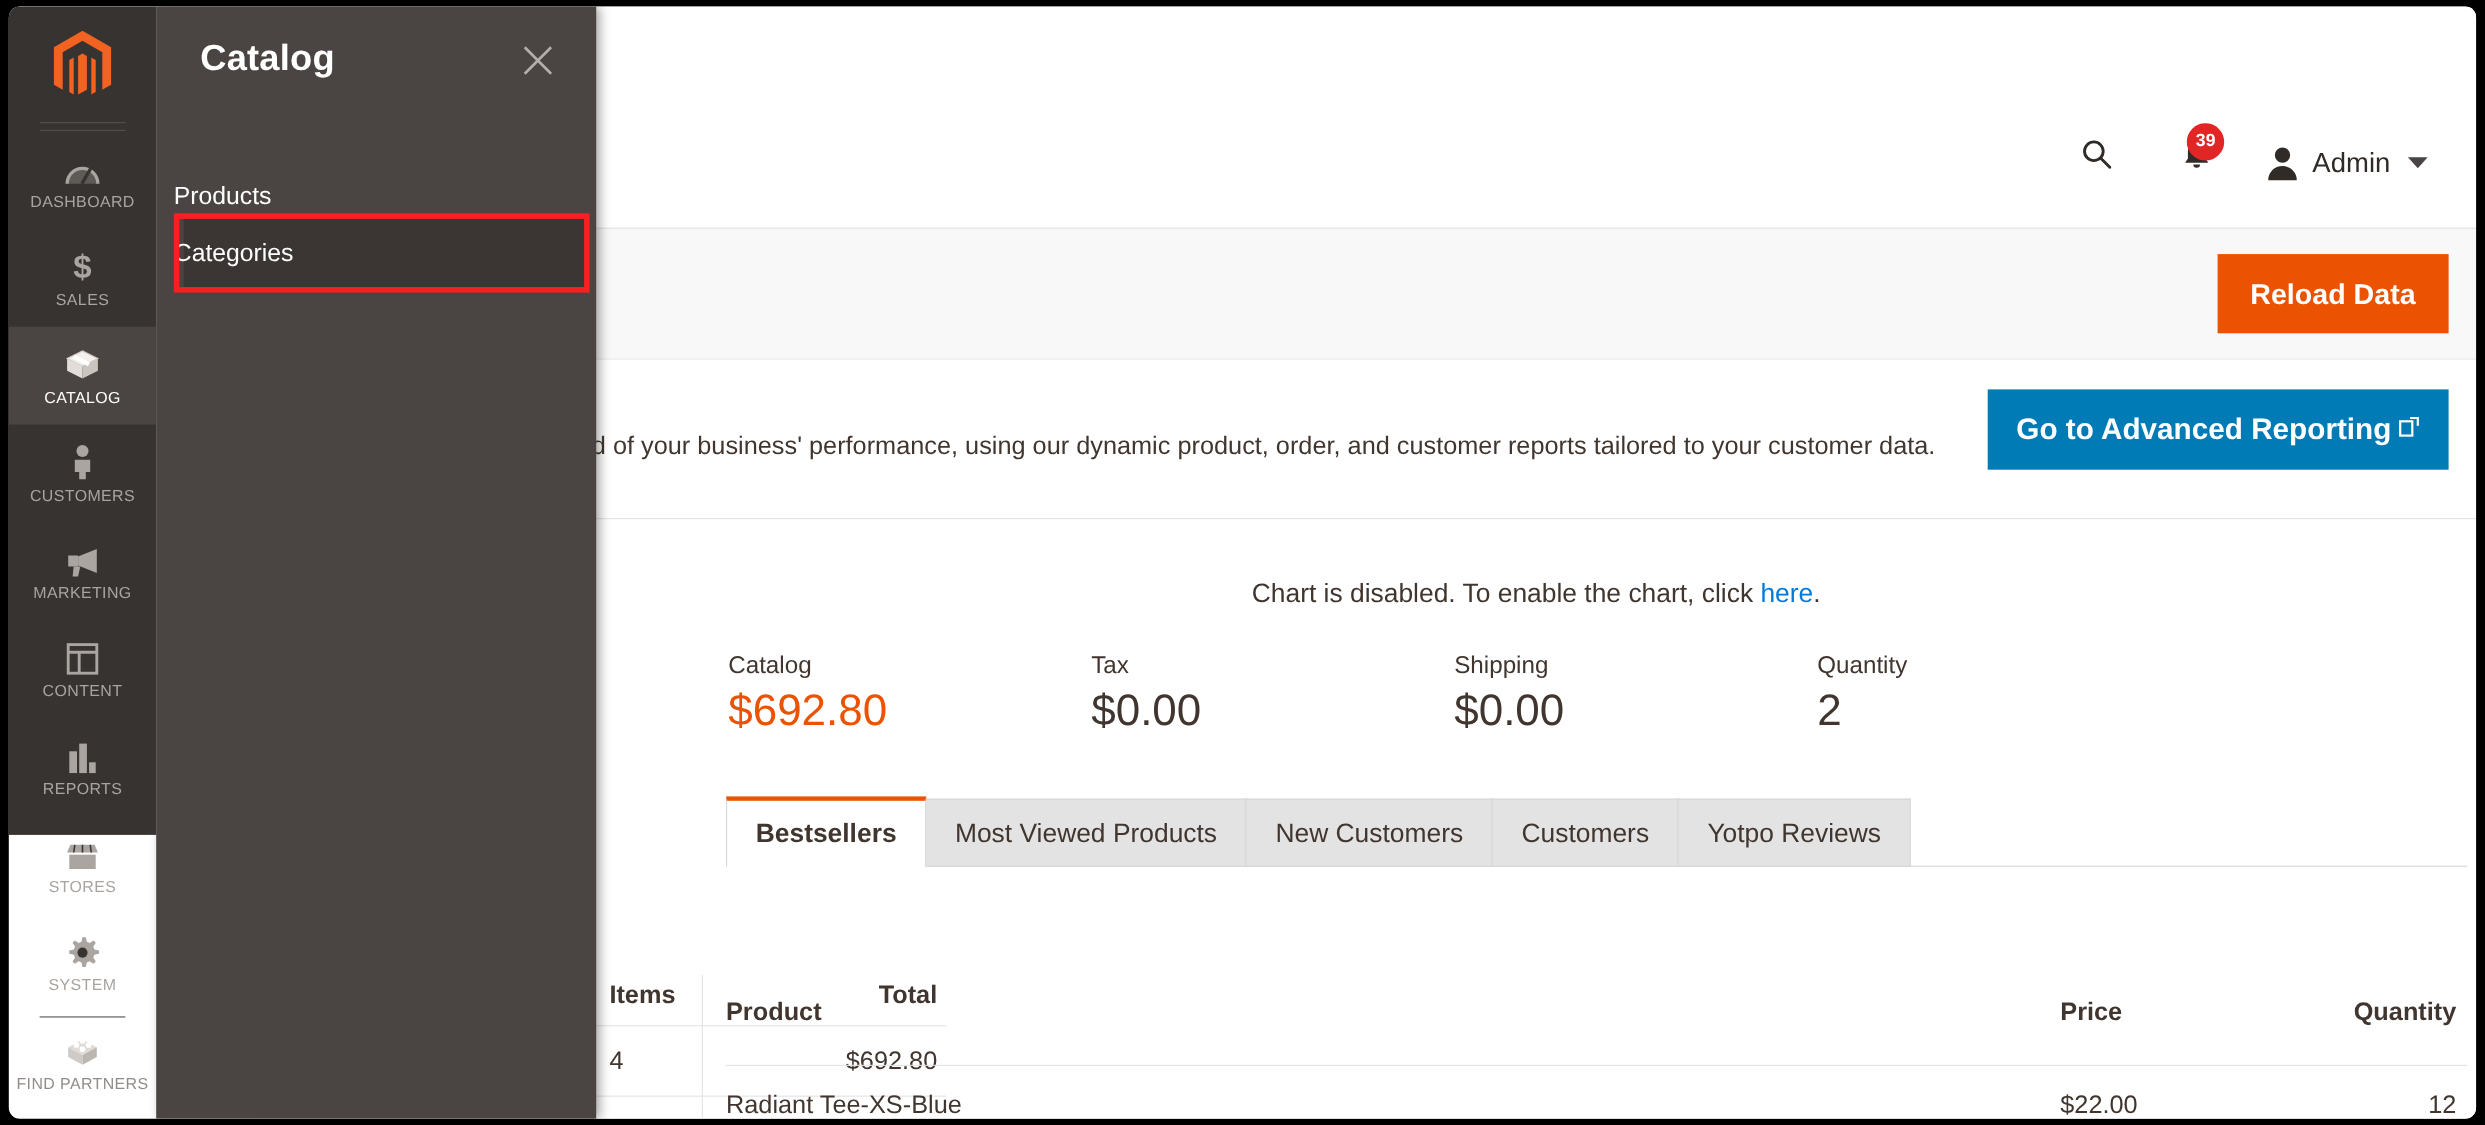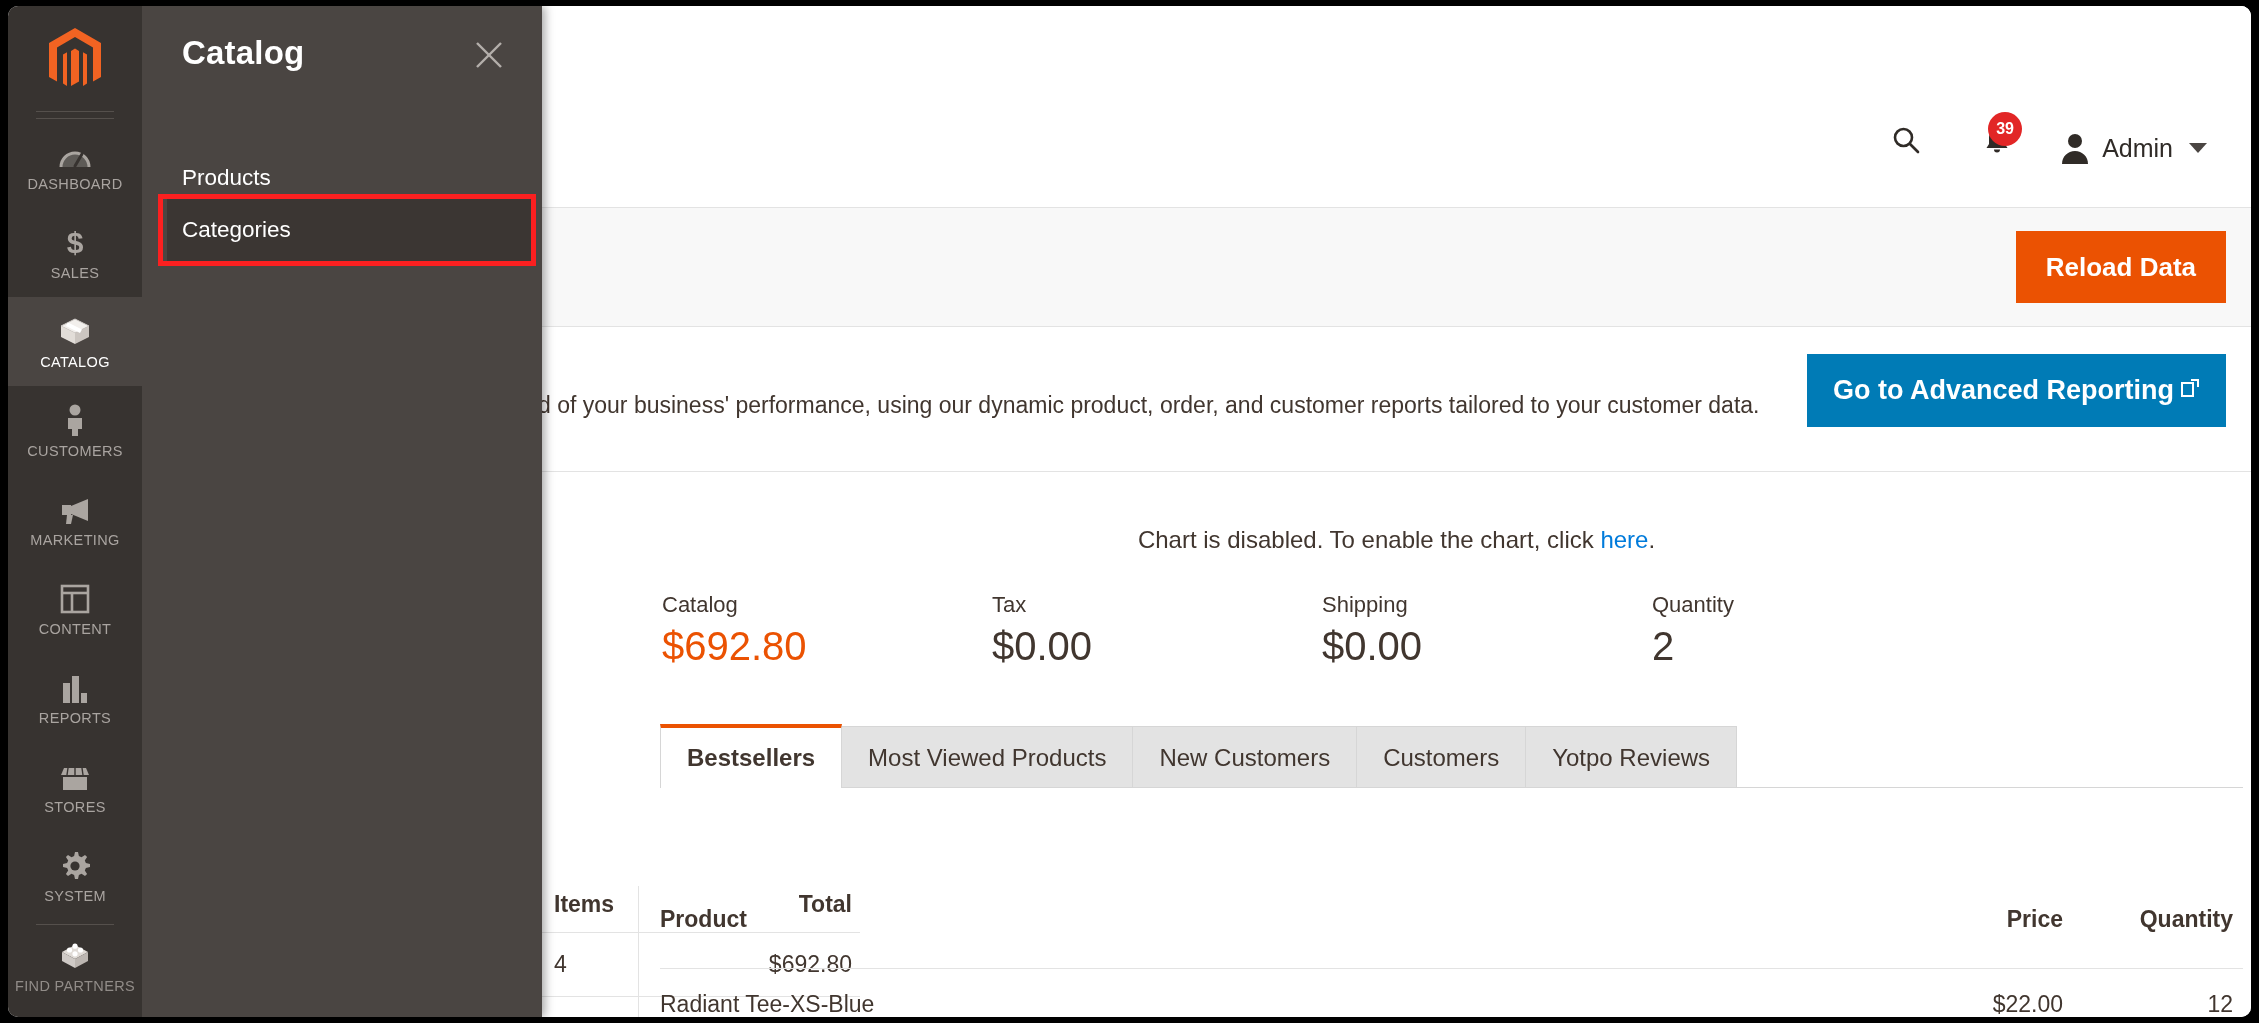--- a/index.html
+++ b/index.html
@@ -21,21 +21,21 @@
     left: 8px; top: 6px;
     width: 2243px; height: 1011px;
     background: #ffffff;
     border-radius: 10px;
     overflow: hidden;
   }
 
   
   #rail {
     position: absolute; left: 0; top: 0;
-    width: 134px; height: 1011px;
+    width: 134px; height: 753px;
     background: #373330;
     z-index: 40;
   }
   .logo-wrap {
     height: 108px;
     display: flex; align-items: center; justify-content: center;
     position: relative;
   }
   .logo-wrap::after {
     content: ""; position: absolute; bottom: 2px;
@@ -85,21 +85,21 @@
   }
   #flyout-close {
     position: absolute; right: 34px; top: 30px;
     width: 38px; height: 38px; cursor: pointer;
     color: #b4afab;
   }
   #flyout-close svg { width: 100%; height: 100%; display: block; }
   .sub-item {
     position: absolute; left: 0; width: 400px;
     display: flex; align-items: center;
-    padding-left: 40px;
+    padding-left: 16px;
     font-size: 22.5px; color: #ffffff;
     cursor: pointer;
   }
   #sub-products { top: 148px; height: 48px; }
   #sub-categories-box {
     position: absolute; left: 25px; top: 193px;
     width: 365px; height: 62px;
     background: #3b3633;
   }
   #sub-categories {
@@ -295,21 +295,21 @@
     font-size: 23px; font-weight: bold; color: #41362f;
     padding-bottom: 35px;
     border-bottom: 1px solid #e3e3e3;
   }
   .bs-row {
     display: flex;
     font-size: 23px; color: #41362f;
     padding-top: 22px;
   }
   .col-product { flex: 1; }
-  .col-price { width: 190px; text-align: right; }
+  .col-price { width: 190px; }
   .col-qty { width: 180px; text-align: right; padding-right: 10px; }
 
   
   #col-sep {
     position: absolute;
     left: 96px; top: 880px;
     width: 1px; height: 131px;
     background: #e3e3e3;
   }
 </style>

